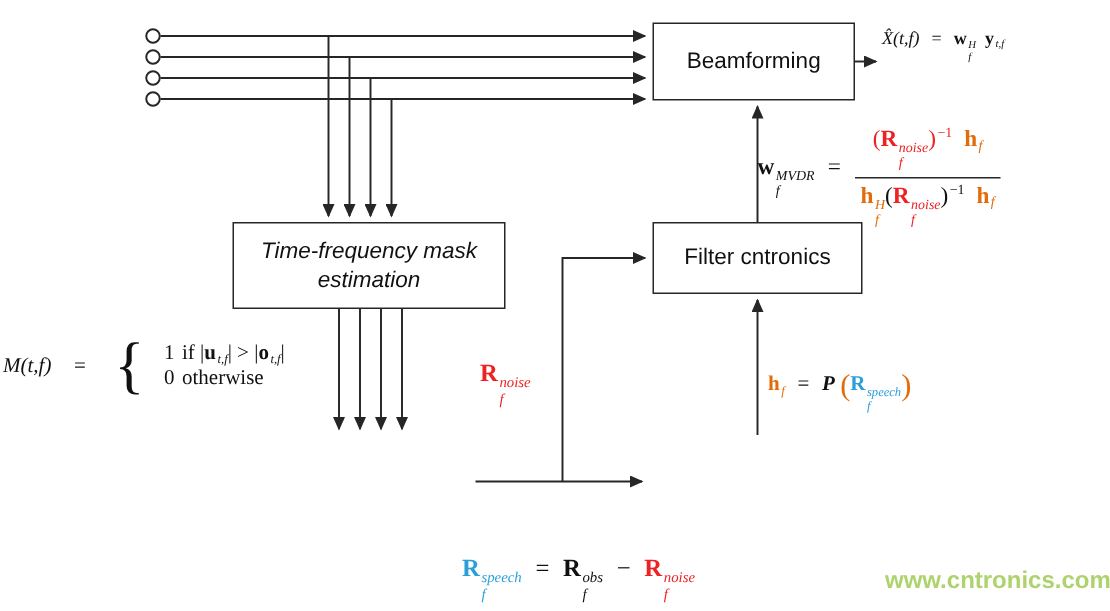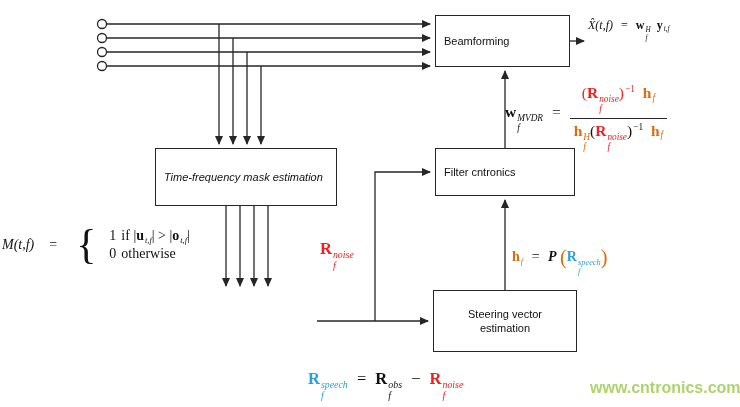--- a/index.html
+++ b/index.html
@@ -1,22 +1,22 @@
 <!DOCTYPE html>
 <html style="--red: #ee2222; --orange: #e26b0a; --blue: #2b9fd8; --green: #a6ce5e;"><head>
 <meta charset="utf-8">
 <style>
   html,body { margin:0; padding:0; background:#fff; }
   #canvas { position:relative; width:740px; height:407px; background:#fff; overflow:hidden;
             font-family:"Liberation Sans", sans-serif; }
 
   
   .box { position:absolute; border:1.4px solid #262626; background:#fff; box-sizing:border-box;
-         display:flex; align-items:center; text-align:center;
-         font-size:11px; color:#111; line-height:1.3; padding:2px 8px; }
+         display:flex; align-items:center; justify-content:center; text-align:center;
+         font-size:15px; color:#111; line-height:1.3; padding:2px 8px; }
 
   
   .fx { position:absolute; white-space:nowrap; font-family:"Liberation Serif", serif; color:#111; }
   .it { font-style:italic; }
   .v  { font-weight:700; }
   .eq { margin:0 5px; }
   .red    { color:var(--red); }
   .orange { color:var(--orange); }
   .blue   { color:var(--blue); }
 
@@ -90,23 +90,20 @@
 
   <div class="box" style="left:155px;top:148px;width:182px;height:58px;font-style:italic;">
     <span>Time-frequency mask estimation</span>
   </div>
 
   <div class="box" style="left:435px;top:148px;width:140px;height:48px;">
     <span>Filter cntronics</span>
   </div>
 
 
-  <div class="box" style="left:433px;top:290px;width:144px;height:62px;">
-    <span>Steering vector estimation</span>
-  </div>
 
   <div class="fx" style="left:588px;top:18px;font-size:12px;">
     <span class="it">X̂(t,f)</span>
     <span class="eq">=</span>
     <span class="v">w</span><span class="ss">
         <span class="it">H</span>
         <span class="it">f</span>
       </span>
     <span class="v" style="margin-left:3px">y</span><span class="sub it">t,f</span>
   </div>

